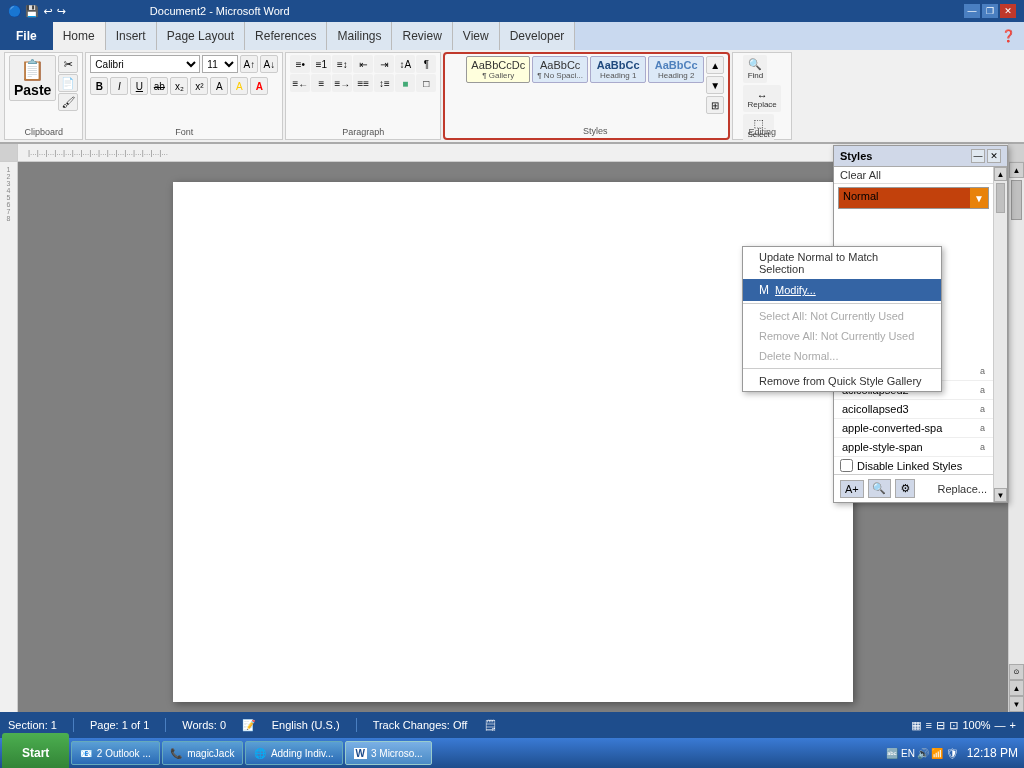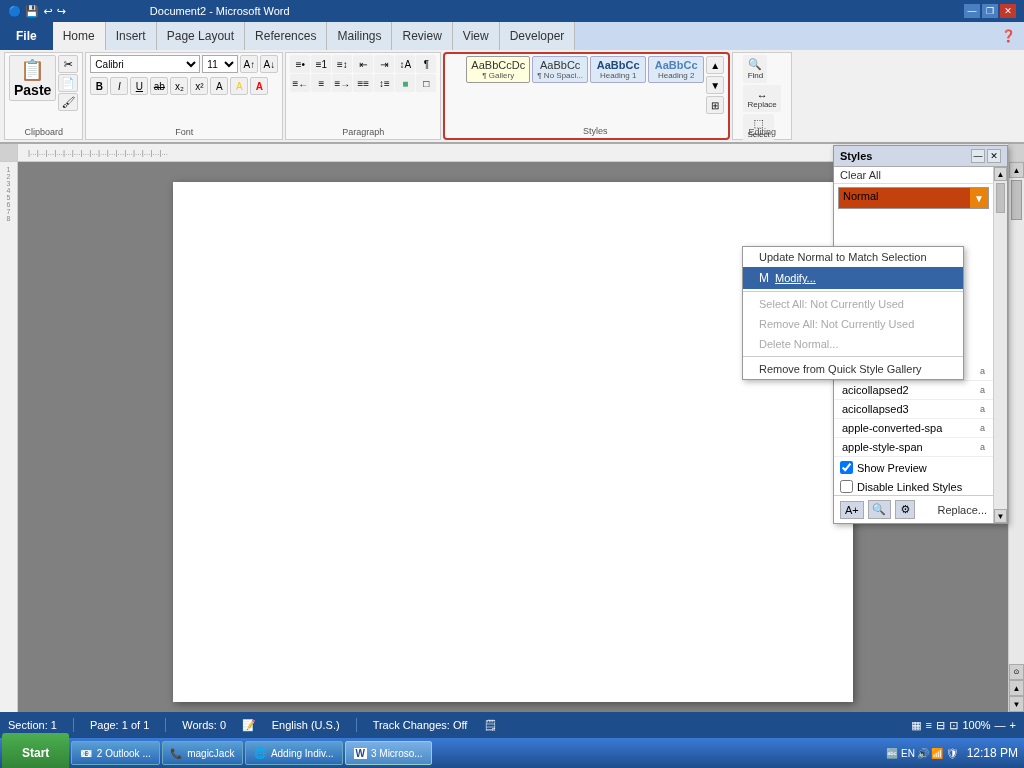--- a/index.html
+++ b/index.html
@@ -76,21 +76,21 @@
     .panel-btn { background: #e0e8f0; border: 1px solid #aaa; width: 14px; height: 14px; font-size: 9px; cursor: pointer; display: flex; align-items: center; justify-content: center; }
     .clear-all-btn { padding: 2px 6px; font-size: 11px; cursor: pointer; border-bottom: 1px solid #ddd; color: #333; display: block; width: 100%; text-align: left; background: none; border-top: none; border-left: none; border-right: none; }
     .normal-dropdown { display: flex; align-items: flex-start; margin: 3px 4px; background: #c2410c; border: 1px solid #999; }
     .normal-dropdown-text { flex: 1; padding: 2px 4px; font-size: 11px; }
     .normal-dropdown-arrow { background: #e8820a; width: 18px; height: 20px; display: flex; align-items: center; justify-content: center; color: white; font-size: 10px; cursor: pointer; }
     .styles-list { border: none; }
     .styles-list-item { padding: 3px 8px; font-size: 11px; cursor: pointer; display: flex; align-items: center; justify-content: space-between; border-bottom: 1px solid #eee; }
     .styles-list-item .indicator { font-size: 9px; color: #666; }
 
     
-    .context-menu { position: absolute; top: 246px; left: 742px; width: 222px; background: white; border: 1px solid #999; box-shadow: 2px 2px 6px rgba(0,0,0,0.3); z-index: 200; }
+    .context-menu { position: absolute; top: 246px; left: 742px; width: 200px; background: white; border: 1px solid #999; box-shadow: 2px 2px 6px rgba(0,0,0,0.3); z-index: 200; }
     .ctx-item { padding: 4px 16px; font-size: 11px; cursor: pointer; display: flex; align-items: center; gap: 6px; color: #333; }
     .ctx-item:hover, .ctx-item.active { background: #3464a4; color: white; }
     .ctx-item.disabled { color: #aaa; cursor: default; }
     .ctx-separator { height: 1px; background: #ccc; margin: 2px 0; }
 
     .wrap { position: relative; }
 
     .panel-scroll-up, .panel-scroll-dn { background: #d8d8d8; border: 1px solid #aaa; height: 14px; display: flex; align-items: center; justify-content: center; font-size: 8px; cursor: pointer; }
     .panel-scroll-track { flex: 1; background: #e8e8e8; }
 
@@ -381,24 +381,20 @@
           <div class="styles-list-item">
             <span>apple-converted-spa</span>
             <span class="indicator">a</span>
           </div>
           <div class="styles-list-item">
             <span>apple-style-span</span>
             <span class="indicator">a</span>
           </div>
         </div>
 
-        <div style="padding:4px 6px; font-size:11px; display:flex; align-items:center; gap:4px;">
-          <input type="checkbox" checked="" id="showPreview" style="">
-          <label for="showPreview">Show Preview</label>
-        </div>
         <div style="padding:2px 6px; font-size:11px; display:flex; align-items:center; gap:4px;">
           <input type="checkbox" id="disableLinked" style="">
           <label for="disableLinked">Disable Linked Styles</label>
         </div>
 
         <div style="padding:4px 6px; display:flex; align-items:center; gap:4px; border-top:1px solid #ccc;">
           <button style="background:#d0d8e8; border:1px solid #aaa; padding:2px 4px; font-size:11px; cursor:pointer;">A+</button>
           <button style="background:#d0d8e8; border:1px solid #aaa; padding:2px 4px; font-size:11px; cursor:pointer;">🔍</button>
           <button style="background:#d0d8e8; border:1px solid #aaa; padding:2px 4px; font-size:11px; cursor:pointer;">⚙</button>
           <span style="margin-left:auto; font-size:11px; cursor:pointer; color:#333;">Replace...</span>

